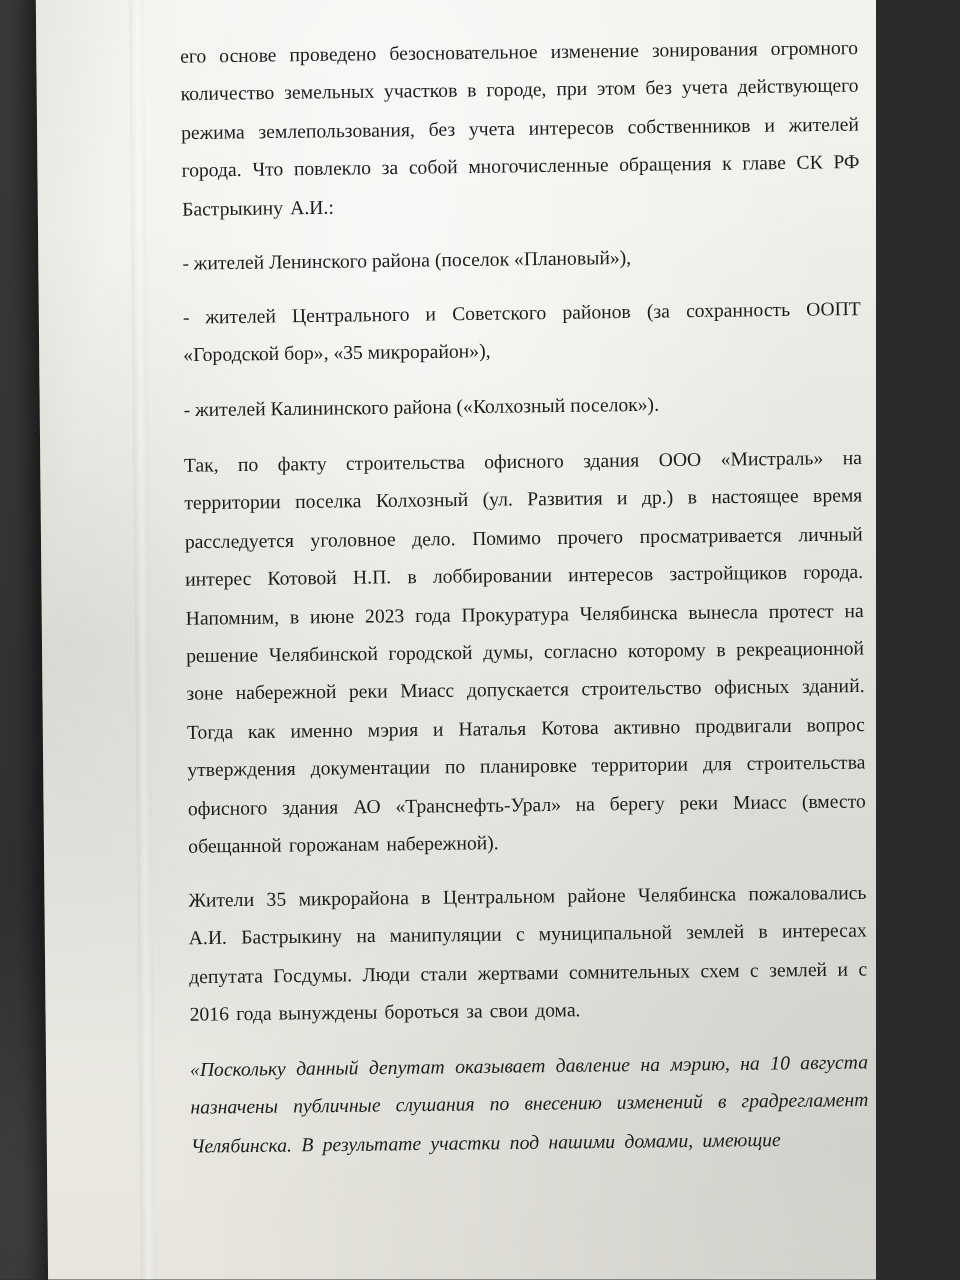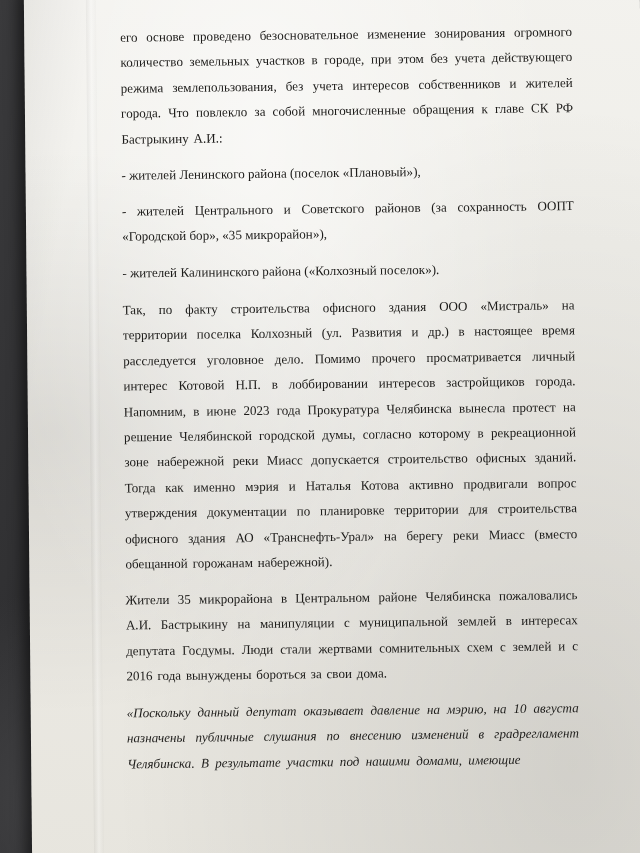--- a/index.html
+++ b/index.html
@@ -8,21 +8,21 @@
   }
   body {
     width: 640px;
     height: 853px;
     background: #2b2b2d;
     font-family: "Liberation Serif", serif;
     overflow: hidden;
   }
   #page {
     position: relative;
-    width: 640px;
+    width: 584px;
     height: 853px;
     background:
       radial-gradient(circle at 12% 94%, rgba(70,70,72,0.9) 0%, rgba(40,40,42,0) 22%),
       linear-gradient(115deg, #3a3a3c 0%, #2e2e30 35%, #252527 100%);
     overflow: hidden;
   }
   
   #sheet {
     position: absolute;
     left: 28px;

